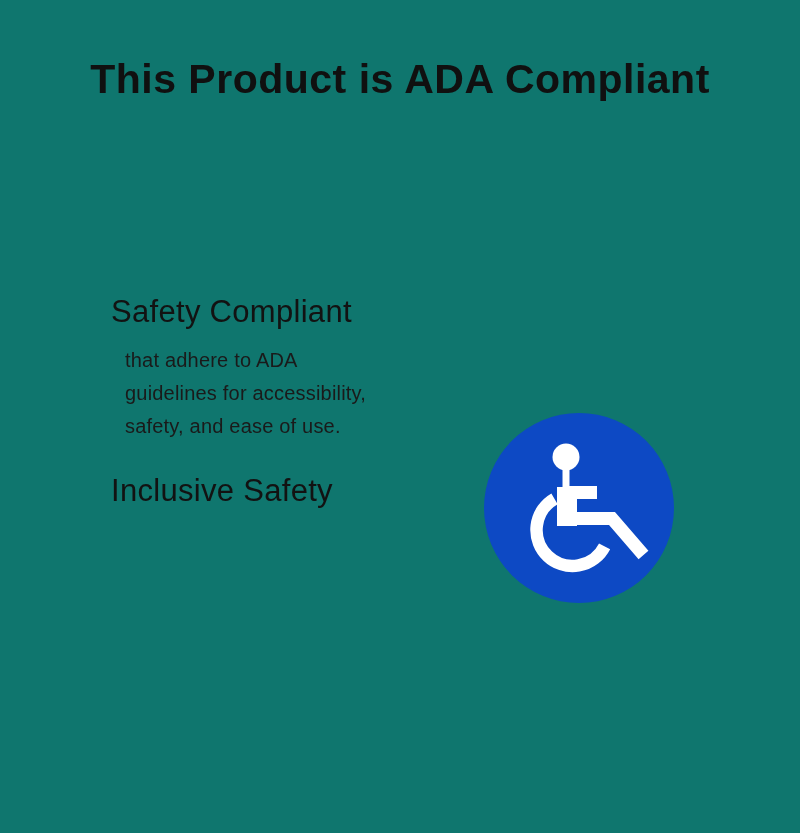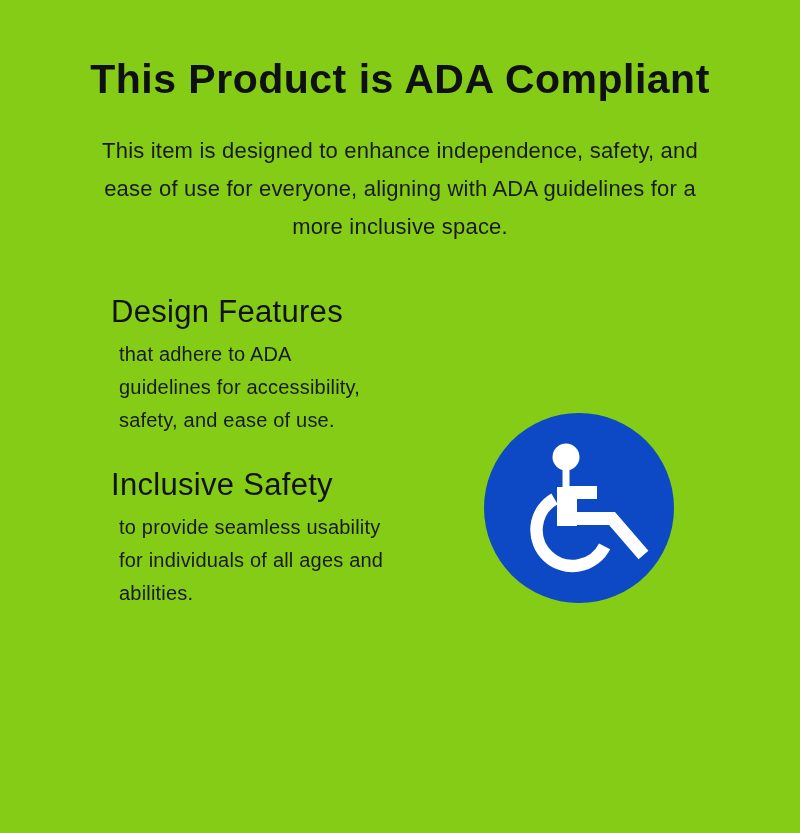--- a/index.html
+++ b/index.html
@@ -4,21 +4,21 @@
 <style>
   html, body {
     margin: 0;
     padding: 0;
     background: #ffffff;
   }
   .page {
     position: relative;
     width: 800px;
     height: 833px;
-    background: #84cc16;
+    background: #0f766e;
     overflow: hidden;
     font-family: "Liberation Sans", sans-serif;
     color: #141414;
   }
   .title {
     position: absolute;
     top: 54px;
     left: 0;
     width: 100%;
     text-align: center;
@@ -60,57 +60,51 @@
     color: #121212;
     margin: 0 0 6px 0;
   }
   .section-body {
     font-size: 20px;
     line-height: 33px;
     font-weight: 300;
     letter-spacing: 0.2px;
     color: #1a1a1a;
     white-space: pre-line;
-    margin: 8px;
+    margin: 14px;
   }
   .badge {
     position: absolute;
     left: 484px;
     top: 413px;
     width: 190px;
     height: 190px;
   }
   .badge svg { display: block; }
 </style>
 </head>
 <body>
 
 <div class="page">
 
   <h1 class="title">This Product is ADA Compliant</h1>
 
-  <p class="subtitle">This item is designed to enhance independence, safety, and
-ease of use for everyone, aligning with ADA guidelines for a
-more inclusive space.</p>
 
   <div class="sections">
 
     <div class="section">
-      <h2 class="section-heading">Design Features</h2>
+      <h2 class="section-heading">Safety Compliant</h2>
       <p class="section-body">that adhere to ADA
 guidelines for accessibility,
 safety, and ease of use.</p>
     </div>
 
 
     <div class="section">
       <h2 class="section-heading">Inclusive Safety</h2>
-      <p class="section-body">to provide seamless usability
-for individuals of all ages and
-abilities.</p>
     </div>
 
   </div>
 
   <div class="badge">
     <svg viewBox="0 0 190 190" width="190" height="190" aria-hidden="true">
       <circle cx="95" cy="95" r="95" fill="#0d49c4"></circle>
       <g fill="none" stroke-linecap="butt" stroke="#ffffff">
 
         <circle cx="82" cy="44" r="13.5" stroke="none" fill="#ffffff"></circle>

